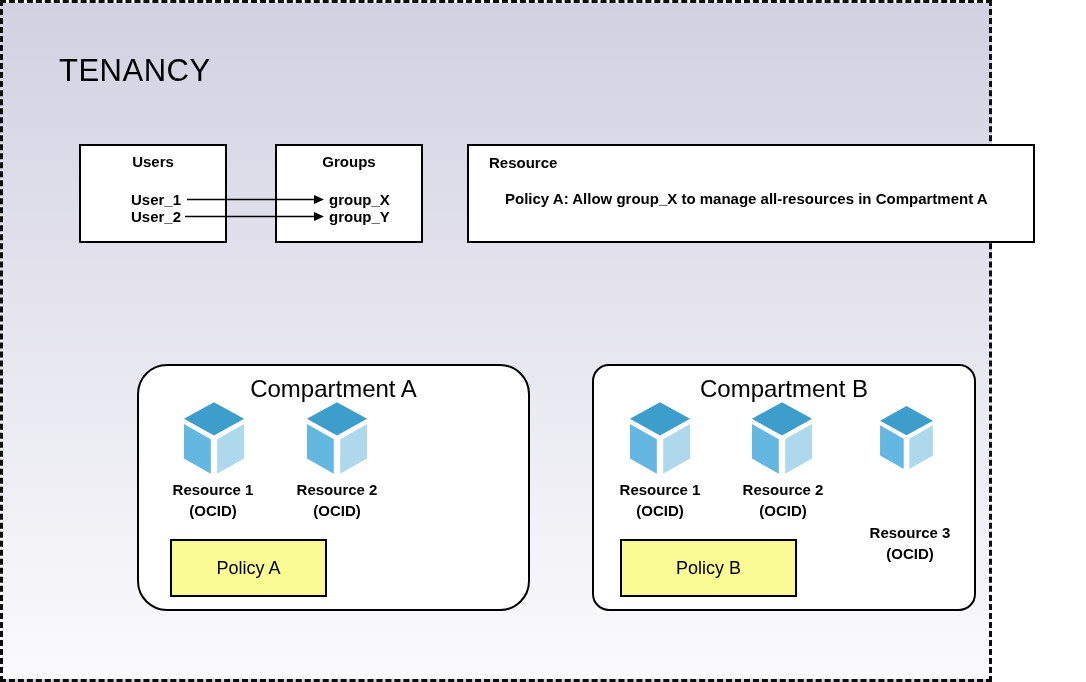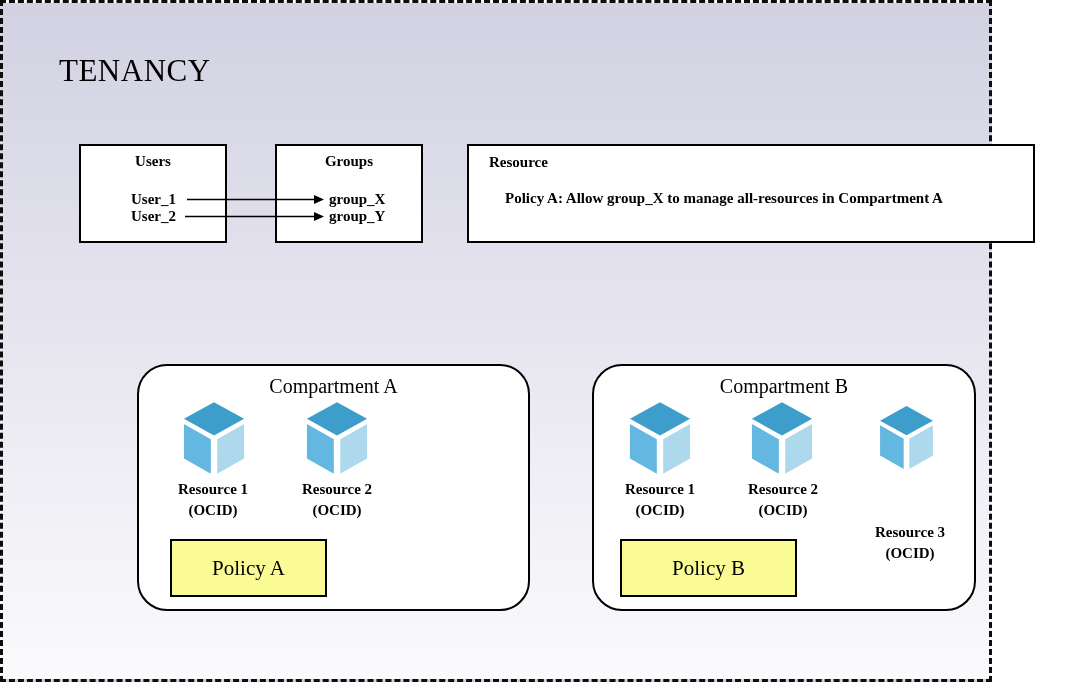--- a/index.html
+++ b/index.html
@@ -5,21 +5,20 @@
   * { margin: 0; padding: 0; box-sizing: border-box; }
   html, body { width: 1086px; height: 682px; overflow: hidden; }
   body { font-family: "Liberation Sans", sans-serif; color: #000; }
 
   .canvas {
     position: relative;
     width: 992px;
     height: 682px;
     border: 3px dashed #0d0d0d;
     background: linear-gradient(to bottom, var(--background-top), var(--background-bottom));
-    font-family: Liberation Serif, serif;
   }
 
   .tenancy-title {
     position: absolute;
     left: 56px; top: 50px;
     font-size: 31px;
     font-weight: 400;
     letter-spacing: 0.5px;
   }
 
@@ -78,27 +77,27 @@
 
   .compartment {
     position: absolute;
     top: 361px;
     height: 247px;
     background: var(--box-fill);
     border: 2px solid var(--box-border);
     border-radius: 30px;
   }
   .compartment-a { left: 134px; width: 393px; }
-  .compartment-b { left: 589px; width: 384px; }
+  .compartment-b { left: 589px; width: 384px; border-radius: 17px; }
 
   .compartment-title {
     position: absolute;
     left: 0; right: 0; top: 9px;
     text-align: center;
-    font-size: 20px;
+    font-size: 24px;
     font-weight: 400;
   }
 
   .cube {
     position: absolute;
     width: 64px; height: 72px;
   }
   .cube.small { width: 57px; height: 63px; }
   .cf-top   { fill: var(--cube-top); }
   .cf-left  { fill: var(--cube-left); }
@@ -116,21 +115,21 @@
 
   .policy-chip {
     position: absolute;
     top: 173px;
     height: 58px;
     background: var(--policy-fill);
     border: 2px solid var(--box-border);
     display: flex;
     align-items: center;
     justify-content: center;
-    font-size: 21px;
+    font-size: 18px;
     font-weight: 400;
   }
   .policy-chip-a { left: 31px; width: 157px; }
   .policy-chip-b { left: 26px; width: 177px; }
 
   
   .compartment-a .cube-1 { left: 43px;  top: 36px; }
   .compartment-a .cube-2 { left: 166px; top: 36px; }
   .compartment-a .rlabel-1 { left: 74px;  top: 113px; }
   .compartment-a .rlabel-2 { left: 198px; top: 113px; }

